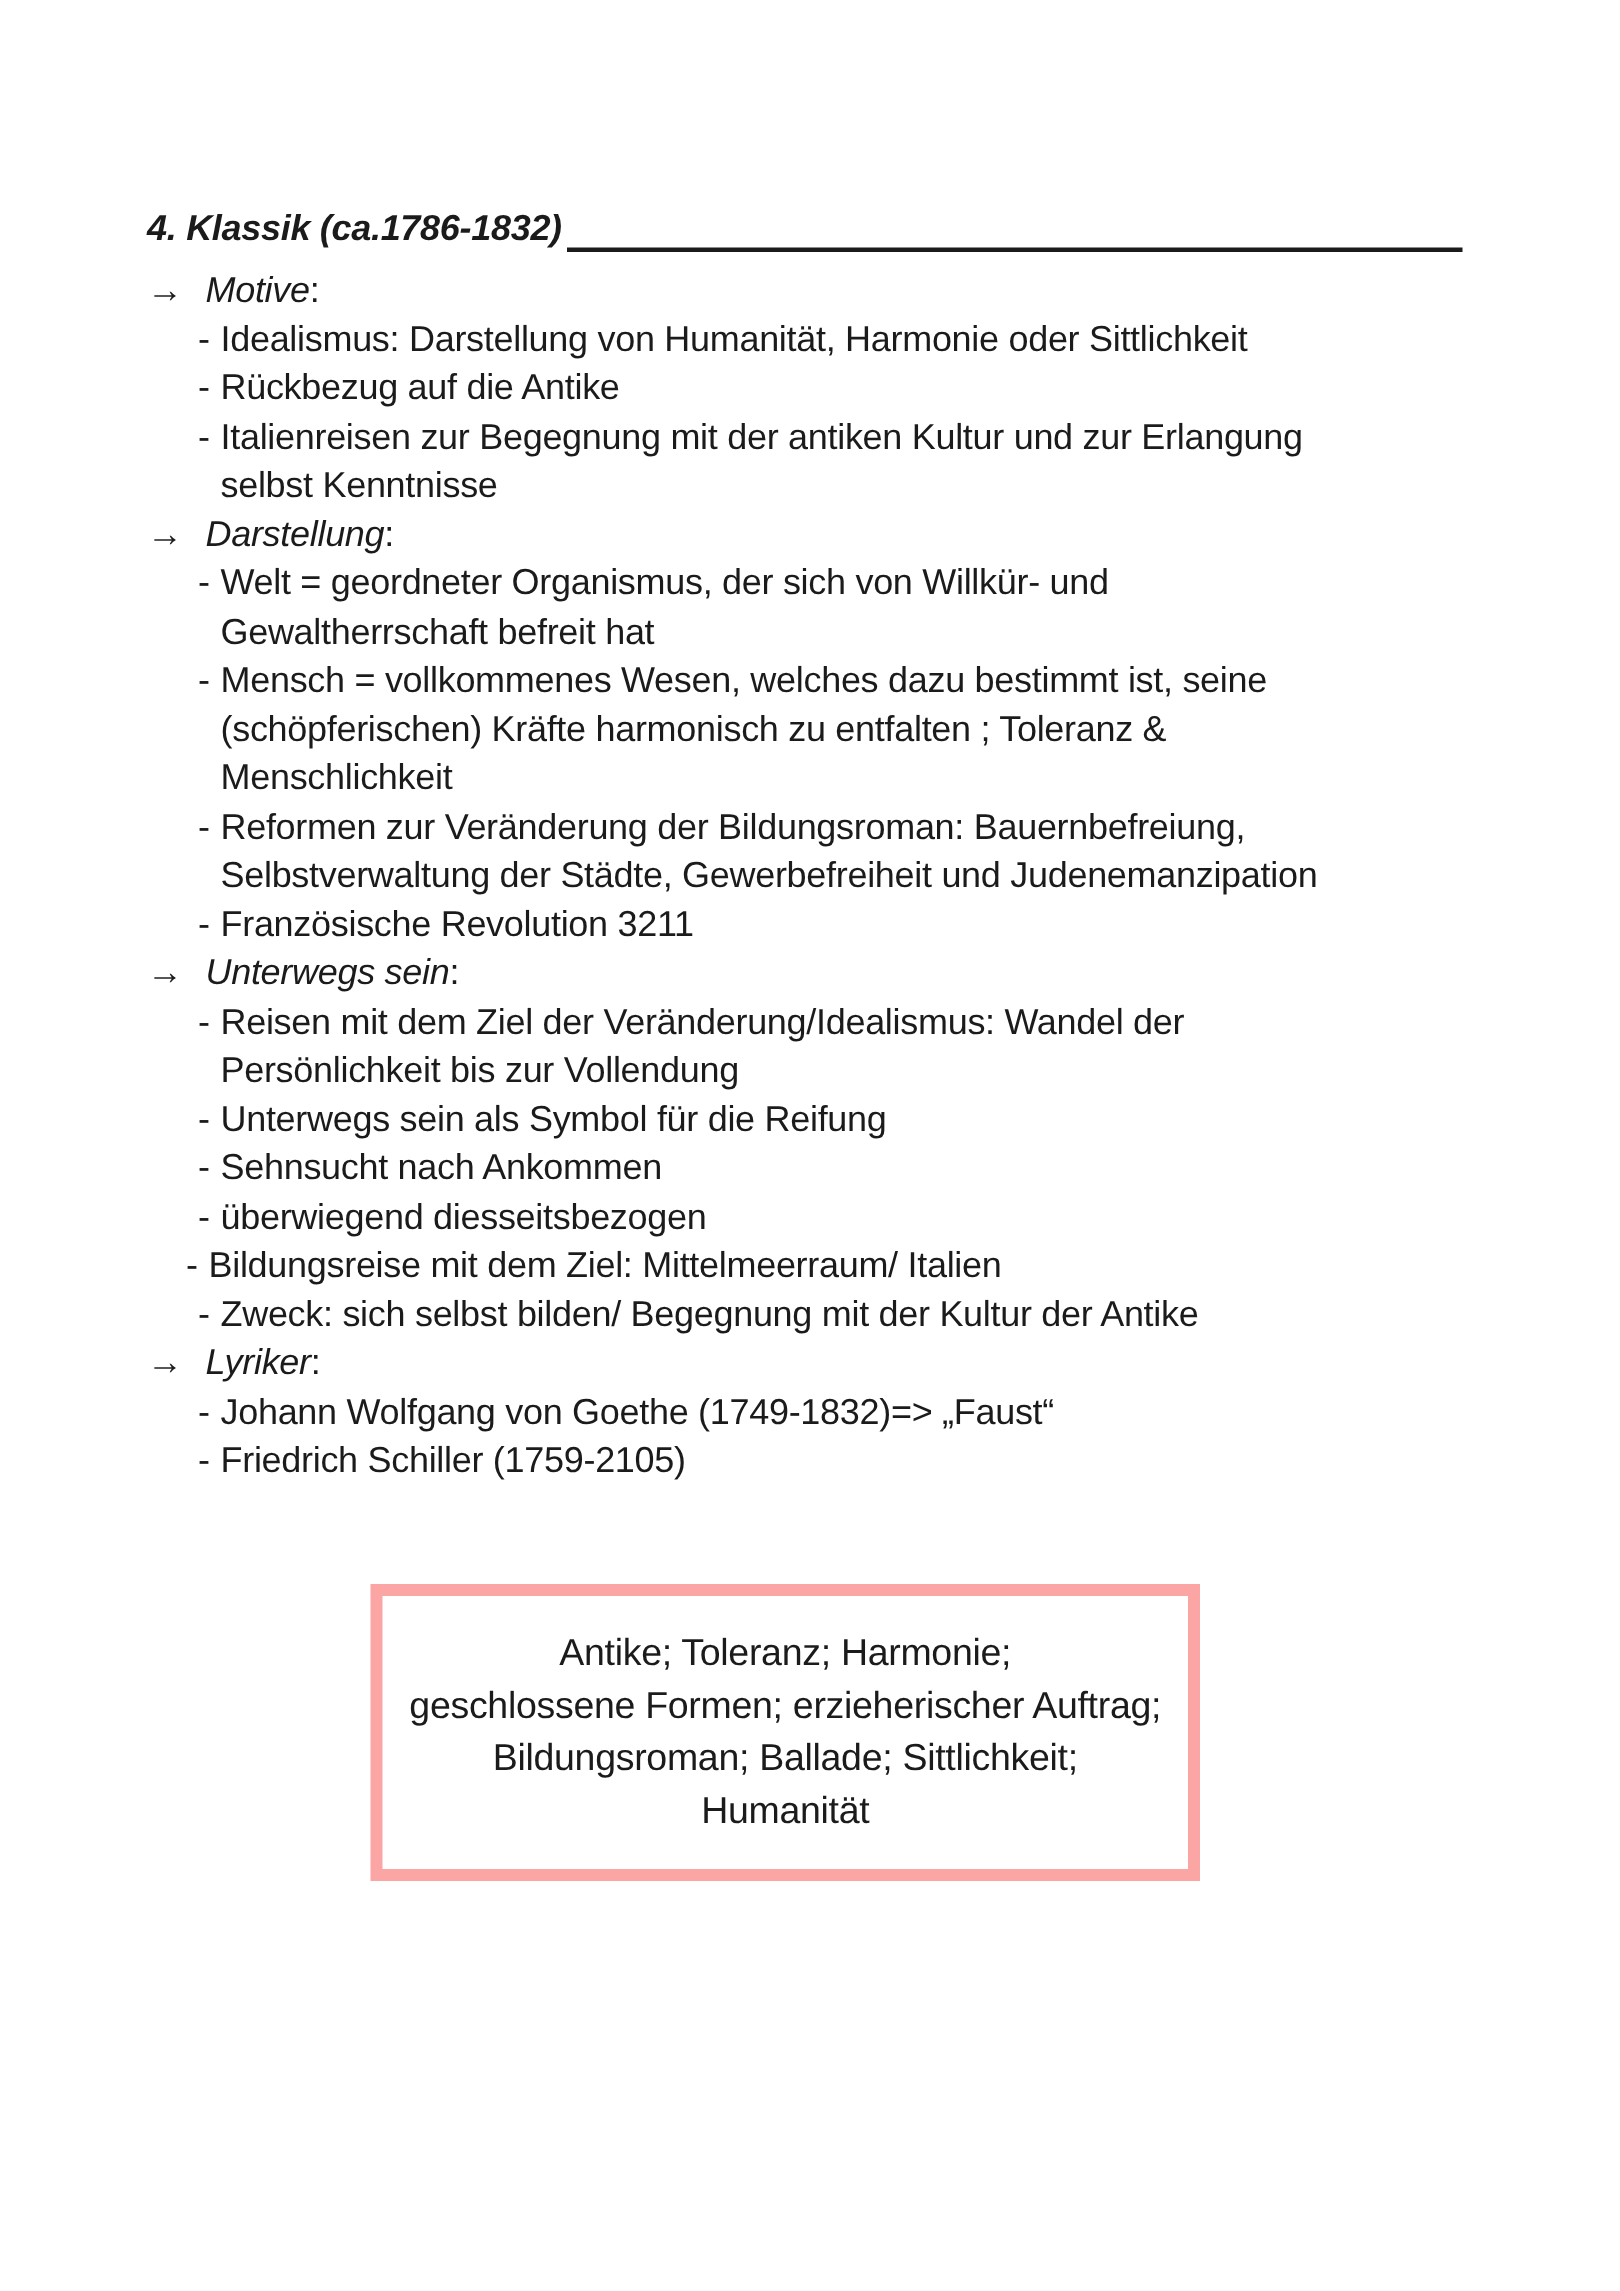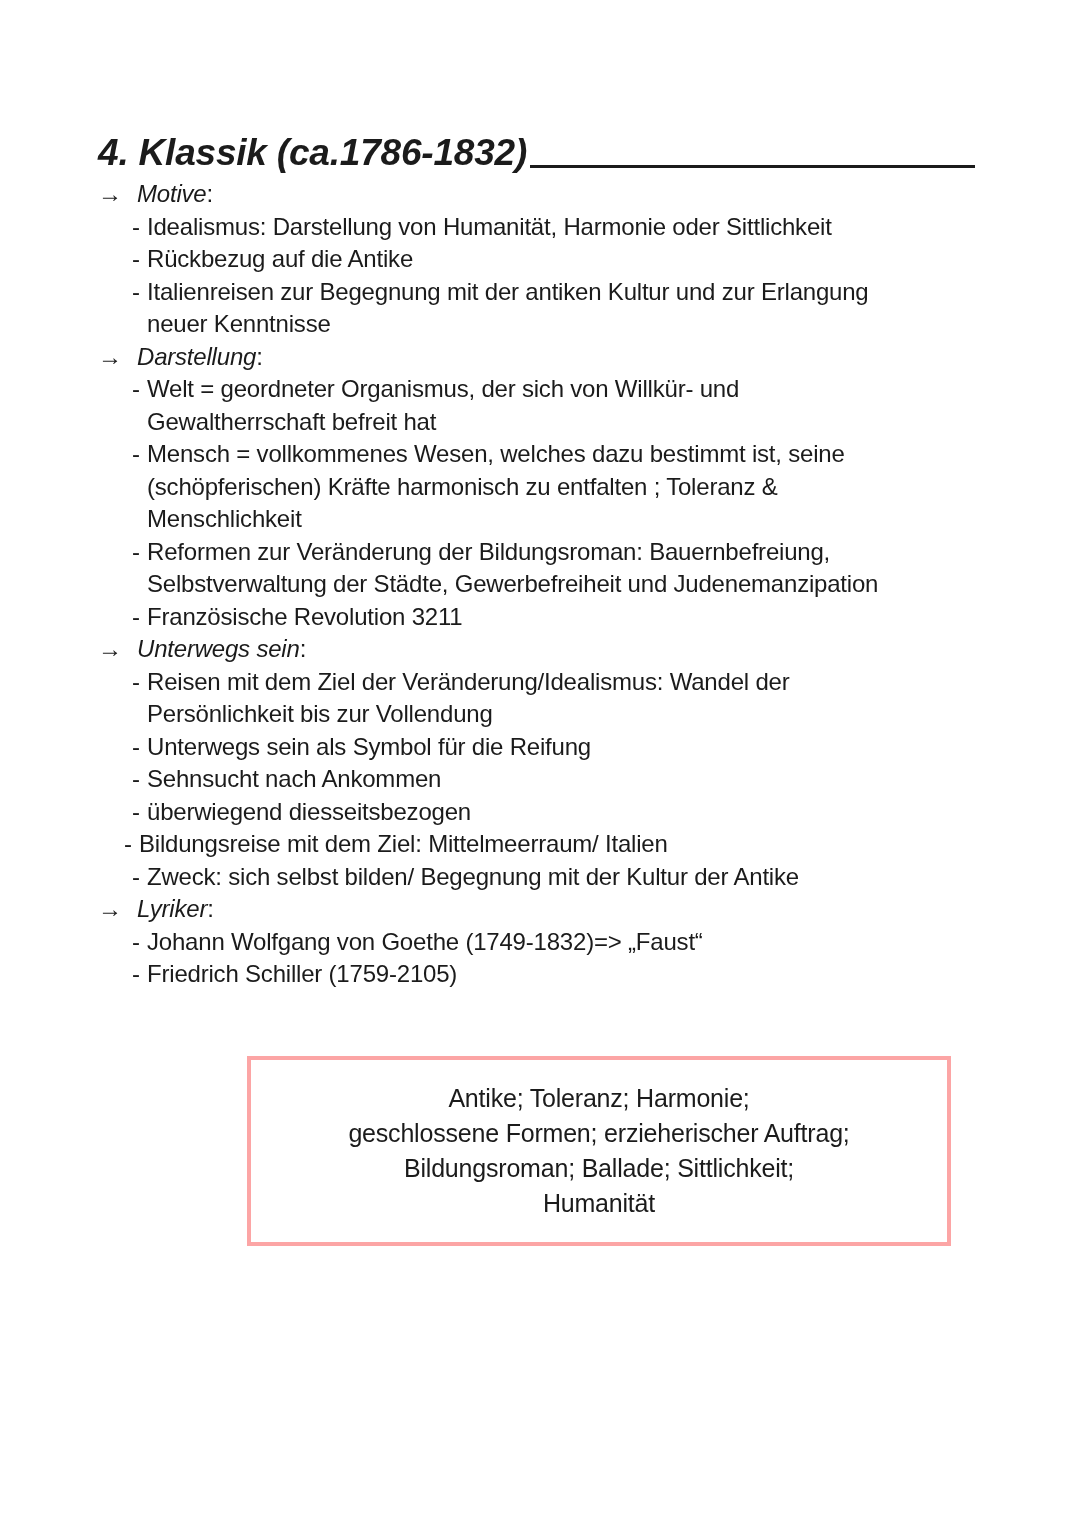--- a/index.html
+++ b/index.html
@@ -22,21 +22,21 @@
     width: 877px;
     font-size: 24px;
     line-height: 32.5px;
     letter-spacing: -0.2px;
   }
   .heading {
     display: flex;
     align-items: flex-end;
     font-weight: bold;
     font-style: italic;
-    font-size: 37px;
+    font-size: 24px;
     line-height: 34px;
     margin-bottom: 8px;
     white-space: nowrap;
   }
   .heading .rule {
     flex: 1 1 auto;
     border-bottom: 3px solid #1b1b1b;
     margin: 0 0 2px 3px;
   }
   .shead {
@@ -59,23 +59,23 @@
   .bullet.outdent .marker {
     margin-left: 26px;
   }
   .btext {
     flex: 1 1 auto;
     white-space: pre-line;
   }
   .sumbox {
     box-sizing: border-box;
     margin: 65px 0 0 149px;
-    width: 704px;
+    width: 553px;
     min-height: 189px;
-    border: 4px solid #fca5a5;
+    border: 8px solid #fca5a5;
     padding: 21px 5px;
     text-align: center;
     font-size: 25px;
     line-height: 35px;
   }
   .sumtext {
     white-space: pre-line;
   }
 </style>
 </head>
@@ -97,21 +97,21 @@
       <span class="marker">-</span>
       <span class="btext">Idealismus: Darstellung von Humanität, Harmonie oder Sittlichkeit</span>
     </div>
     <div class="bullet">
       <span class="marker">-</span>
       <span class="btext">Rückbezug auf die Antike</span>
     </div>
     <div class="bullet">
       <span class="marker">-</span>
       <span class="btext">Italienreisen zur Begegnung mit der antiken Kultur und zur Erlangung
-neuer Kenntnisse</span>
+selbst Kenntnisse</span>
     </div>
   </div>
 
   <div class="section">
     <div class="shead">
       <span class="arrow">→</span>
       <span><span class="slabel">Darstellung</span><span>:</span></span>
     </div>
     <div class="bullet">
       <span class="marker">-</span>

